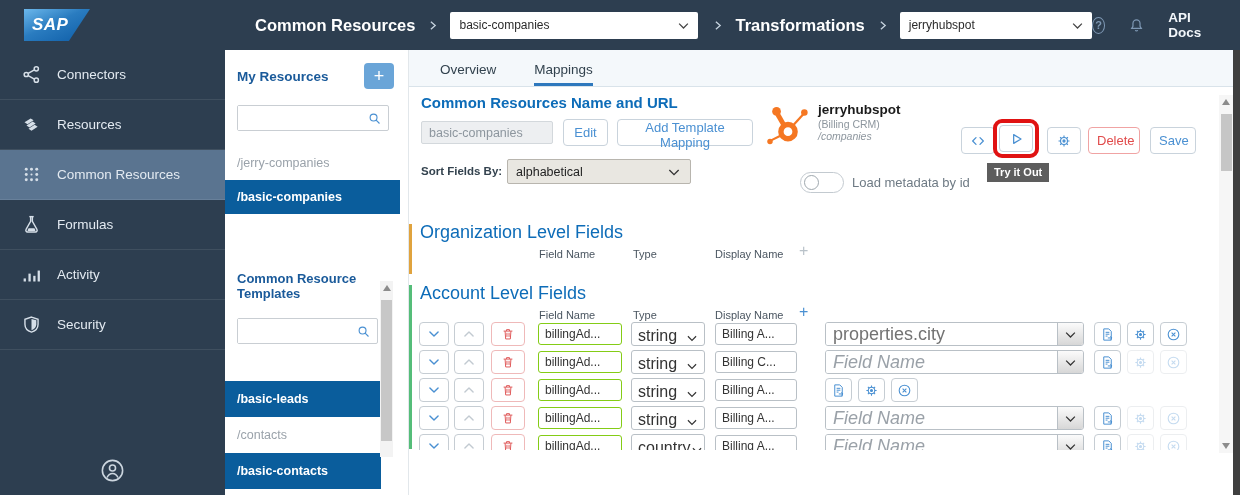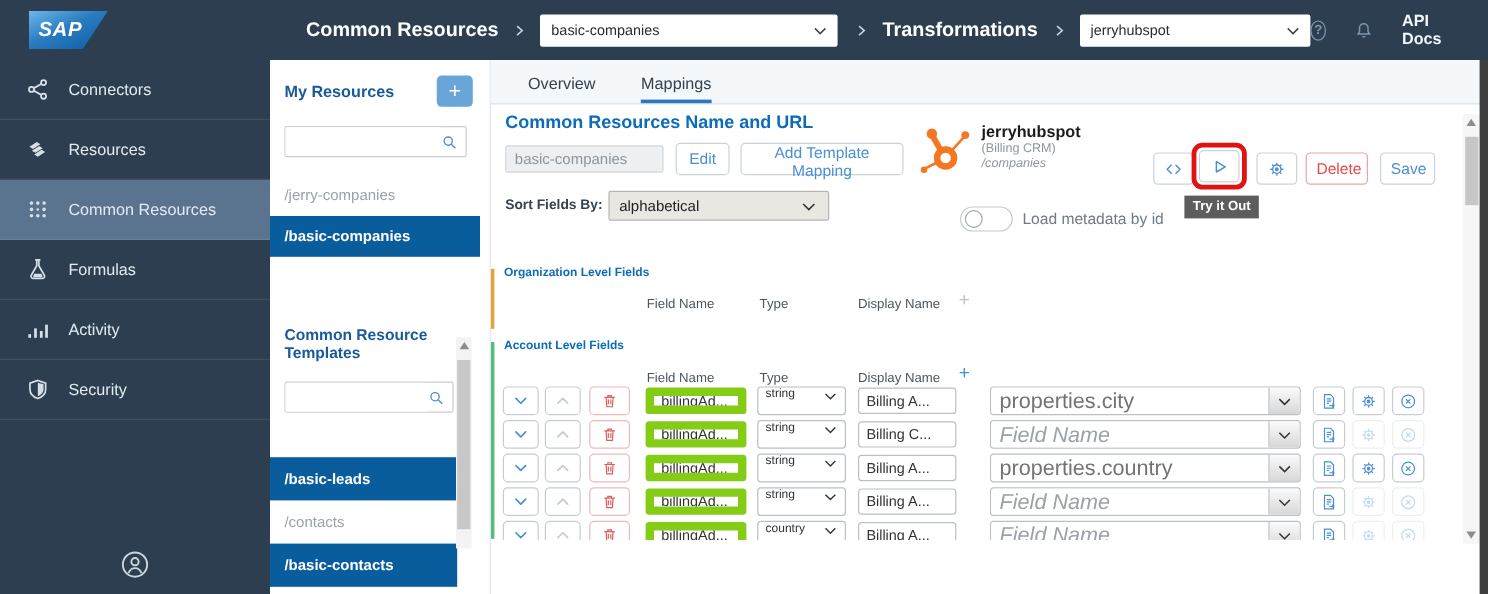--- a/index.html
+++ b/index.html
@@ -106,41 +106,41 @@
   .toggle-label{position:absolute;left:443px;top:87px;font-size:13px;color:#6e7a84}
   .sort-label{position:absolute;left:12px;top:77px;font-size:11.5px;font-weight:bold;color:#33424e}
   .sort-select{position:absolute;left:98px;top:71px;width:184px;height:25px;background:#e9e7e1;
                border:1px solid #b8b5ae;border-radius:2px;display:flex;align-items:center;
                justify-content:space-between;padding:0 8px;font-size:12.5px;color:#222;cursor:default}
   .sort-select svg{width:16px;height:16px;color:#333}
 
   .sec-bar{position:absolute;left:0;width:3px}
   .org-bar{top:136px;height:50px;background:#e0a33e}
   .acct-bar{top:197px;height:164px;background:#55bd79}
-  .sec-title{position:absolute;left:11px;font-size:10px;font-weight:bold;color:#0d6cb8;white-space:nowrap}
+  .sec-title{position:absolute;left:11px;font-size:18px;font-weight:normal;color:#0d6cb8;white-space:nowrap}
   .org-title{top:134px}
   .acct-title{top:195px}
   .colhead{position:absolute;font-size:11px;color:#4a5560;white-space:nowrap}
   .plus{position:absolute;font-size:16px;line-height:1;cursor:pointer}
   .plus.grey{color:#b9c2c9}
   .plus.blue{color:#4a90d2}
 
   .rows{position:absolute;top:234px;left:0;width:808px}
   .acct-row{display:flex;align-items:center;height:24px;margin-bottom:4px;padding-left:10px}
   .rbtn{width:30px;height:24px;border:1px solid #c6cdd3;border-radius:4px;background:#fff;
         display:flex;align-items:center;justify-content:center;padding:0;cursor:pointer;flex:0 0 auto}
   .rbtn svg{width:14px;height:14px}
   .rb-down{margin-right:5px;color:#4a90d2}
   .rb-up{margin-right:7px;color:#c2cad1}
   .rb-trash{width:34px;margin-right:13px;border-color:#efb9b9;color:#e05a5a}
-  .f-name{width:84px;height:22px;border:7px solid #84cc16;border-radius:3px;font-size:12px;
+  .f-name{width:84px;height:22px;border:1px solid #84cc16;border-radius:3px;font-size:12px;
           color:#333;padding:0 6px;margin-right:9px;flex:0 0 auto}
   .f-type{width:74px;height:24px;border:1px solid #b9c0c6;border-radius:3px;background:#fff;
-          display:flex;align-items:flex-start;justify-content:space-between;padding:0 5px 0 6px;
-          font-size:10px;color:#333;margin-right:10px;cursor:default;flex:0 0 auto}
+          display:flex;align-items:flex-end;justify-content:space-between;padding:0 5px 0 6px;
+          font-size:16px;color:#333;margin-right:10px;cursor:default;flex:0 0 auto}
   .f-type svg{width:14px;height:14px;color:#333;flex:0 0 auto}
   .f-disp{width:82px;height:22px;border:1px solid #b9c0c6;border-radius:3px;font-size:12px;
           color:#333;padding:0 6px;margin-right:28px;flex:0 0 auto}
   .map-group{width:259px;height:24px;border:1px solid #b9c0c6;border-radius:3px;background:#fff;
              display:flex;margin-right:10px;overflow:hidden;flex:0 0 auto}
   .f-map{flex:1;min-width:0;border:none;outline:none;padding:0 7px;font-size:18px;color:#737373}
   .f-map::placeholder{font-style:italic;color:#9aa1a8;opacity:1}
   .map-chev{width:26px;background:linear-gradient(#fbfbfb,#d7d7d7);border:none;
             border-left:1px solid #b9c0c6;display:flex;align-items:center;justify-content:center;
             cursor:pointer;padding:0}
@@ -509,28 +509,20 @@
             </svg>
           </button>
           <input class="f-name" value="billingAd..." style="">
           <div class="f-type">
             <span>string</span>
             <svg viewBox="0 0 24 24" fill="none" stroke="currentColor" stroke-width="2">
               <path d="M5 9l7 7 7-7"></path>
             </svg>
           </div>
           <input class="f-disp" value="Billing A..." style="">
-          <div class="map-group">
-            <input class="f-map" value="properties.country" style="">
-            <button class="map-chev">
-              <svg viewBox="0 0 24 24" fill="none" stroke="currentColor" stroke-width="2">
-                <path d="M5 9l7 7 7-7"></path>
-              </svg>
-            </button>
-          </div>
           <button class="ribtn">
             <svg viewBox="0 0 24 24" fill="none" stroke="currentColor" stroke-width="1.6">
               <path d="M6 3h8l4 4v14H6z"></path>
               <path d="M9 8.5h6M9 11.5h6M9 14.5h3"></path>
               <path d="M12.5 17.5h6.5m0 0L16.6 15m2.4 2.5l-2.4 2.5"></path>
             </svg>
           </button>
           <button class="ribtn">
             <svg viewBox="0 0 24 24" fill="none" stroke="currentColor" stroke-width="1.7">
               <circle cx="12" cy="12" r="5.2"></circle>

